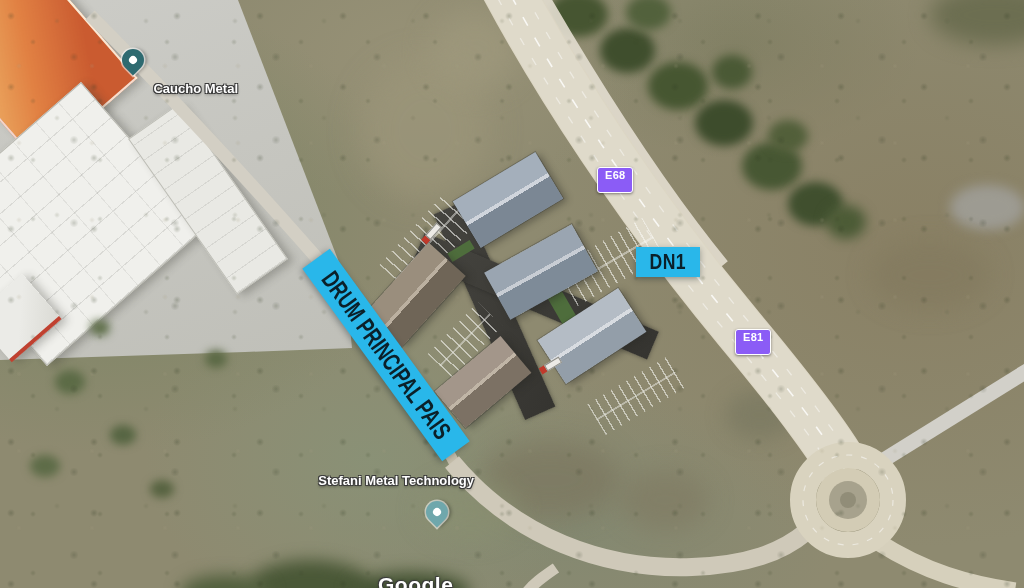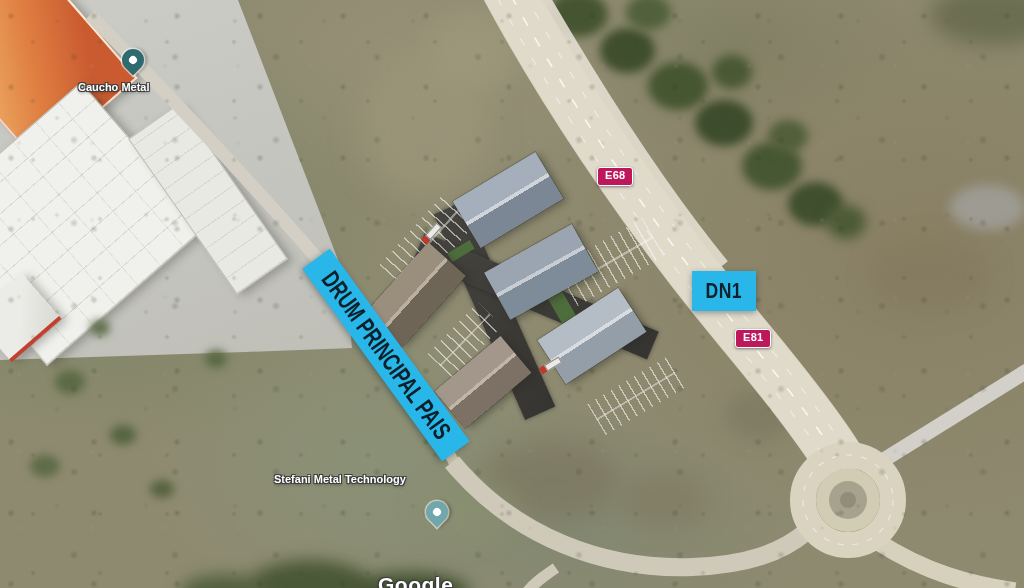--- a/index.html
+++ b/index.html
@@ -70,38 +70,38 @@
       background-image:linear-gradient(180deg,#a3968a 0 45%,#c0b5a6 45% 52%,#7c7164 52% 100%),repeating-linear-gradient(90deg, rgba(255,255,255,.12) 0 1.5px, rgba(0,0,0,0) 1.5px 6px);}
   .truck{display:flex;}
   .truck i{display:block;position:static;}
   .t1{left:420px;top:230px;transform:rotate(-48deg);}
   .t2{left:539px;top:362px;transform:rotate(-31deg);}
   .cab{width:6px;height:7px;background:#c0392b;}
   .trailer{width:17px;height:7px;background:#eceae6;border:1px solid #8c8c86;}
   .sg{background:#4e6d3c;}
 
   
-  .maplabel{color:#fff;font-weight:700;font-size:11px;white-space:nowrap;text-align:left;
+  .maplabel{color:#fff;font-weight:700;font-size:13px;white-space:nowrap;text-align:right;
     text-shadow:-1px -1px 0 #3c3c3c,1px -1px 0 #3c3c3c,-1px 1px 0 #3c3c3c,1px 1px 0 #3c3c3c,0 2px 3px rgba(0,0,0,.45);}
   .pin{width:22px;height:22px;border-radius:50% 50% 50% 0;transform:rotate(-45deg);
     box-shadow:0 0 0 1.5px rgba(255,255,255,.55), 2px 2px 4px rgba(0,0,0,.35);}
   .pin::after{content:'';position:absolute;width:8px;height:8px;border-radius:50%;background:#fff;left:7px;top:7px;}
   .pin-caucho{left:122px;top:49px;background:#2e6a70;}
   .pin-stefani{left:426px;top:501px;background:#6fa7ac;}
 
-  .ebadge{background:#be185d;color:#fff;border:1.5px solid #fff;border-radius:3px;
-    font-size:11px;font-weight:700;padding:2px 7px 4px;letter-spacing:.3px;
+  .ebadge{background:#8b5cf6;color:#fff;border:1.5px solid #fff;border-radius:3px;
+    font-size:11px;font-weight:700;padding:2px 7px 11px;letter-spacing:.3px;
     box-shadow:0 1px 3px rgba(0,0,0,.45);line-height:1;}
   .e68{left:597px;top:167px;}
   .e81{left:735px;top:329px;}
 
   .cyanbox{background:#29b7ea;color:#0b2029;display:flex;align-items:center;justify-content:center;
     box-shadow:0 2px 6px rgba(0,20,30,.35);}
   .cyanbox span{position:static;display:inline-block;font-weight:800;white-space:nowrap;}
-  .dn1{left:692px;top:247px;width:64px;height:40px;margin-top:24px;}
+  .dn1{left:636px;top:247px;width:64px;height:30px;}
   .dn1 span{font-size:22px;transform:scaleX(.8);letter-spacing:.5px;}
   .drum{left:267px;top:338px;width:238px;height:34px;transform:rotate(54deg);}
   .drum span{font-size:24px;transform:scaleX(.75) scaleY(1.05);}
   .acces{left:737px;top:452px;width:212px;height:43px;}
   .acces span{font-size:26px;transform:scaleX(.74) scaleY(1.08);}
 
   .gwm{left:378px;top:573px;color:#fff;font-size:21px;font-weight:700;letter-spacing:.5px;
     text-shadow:0 0 3px rgba(40,40,40,.9),1px 1px 0 #444,-1px -1px 0 #444;}
 </style>
 </head>

